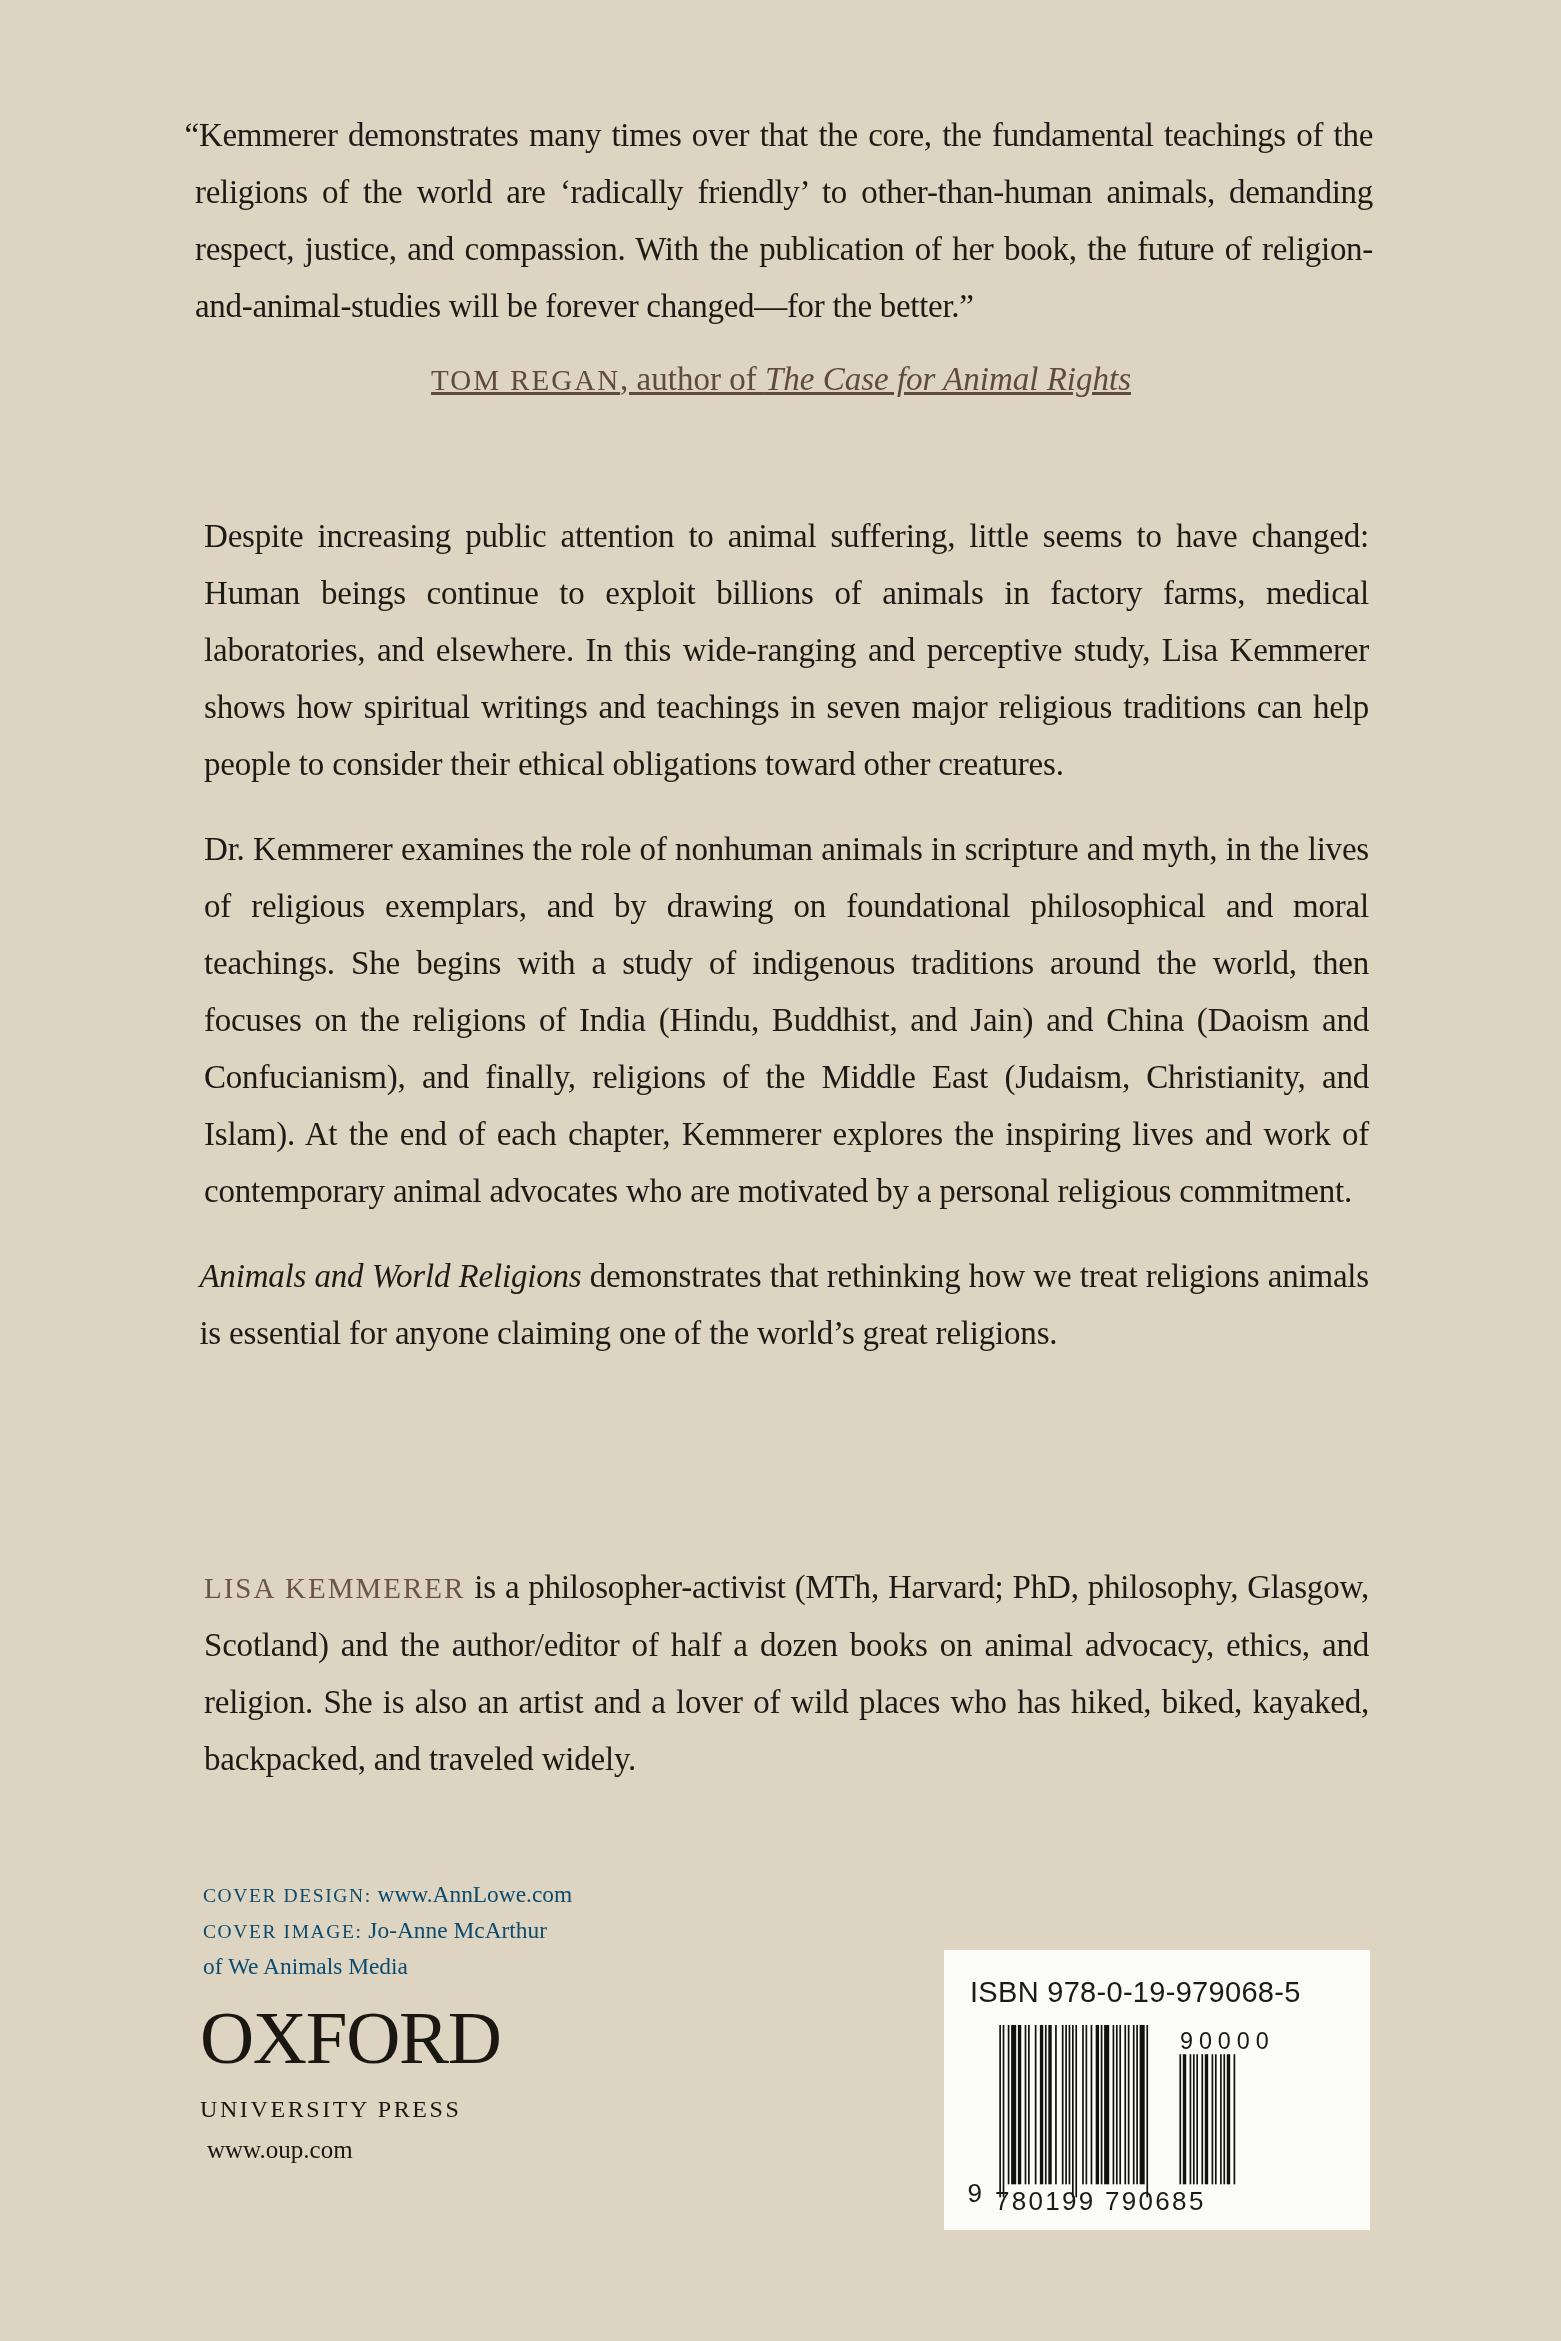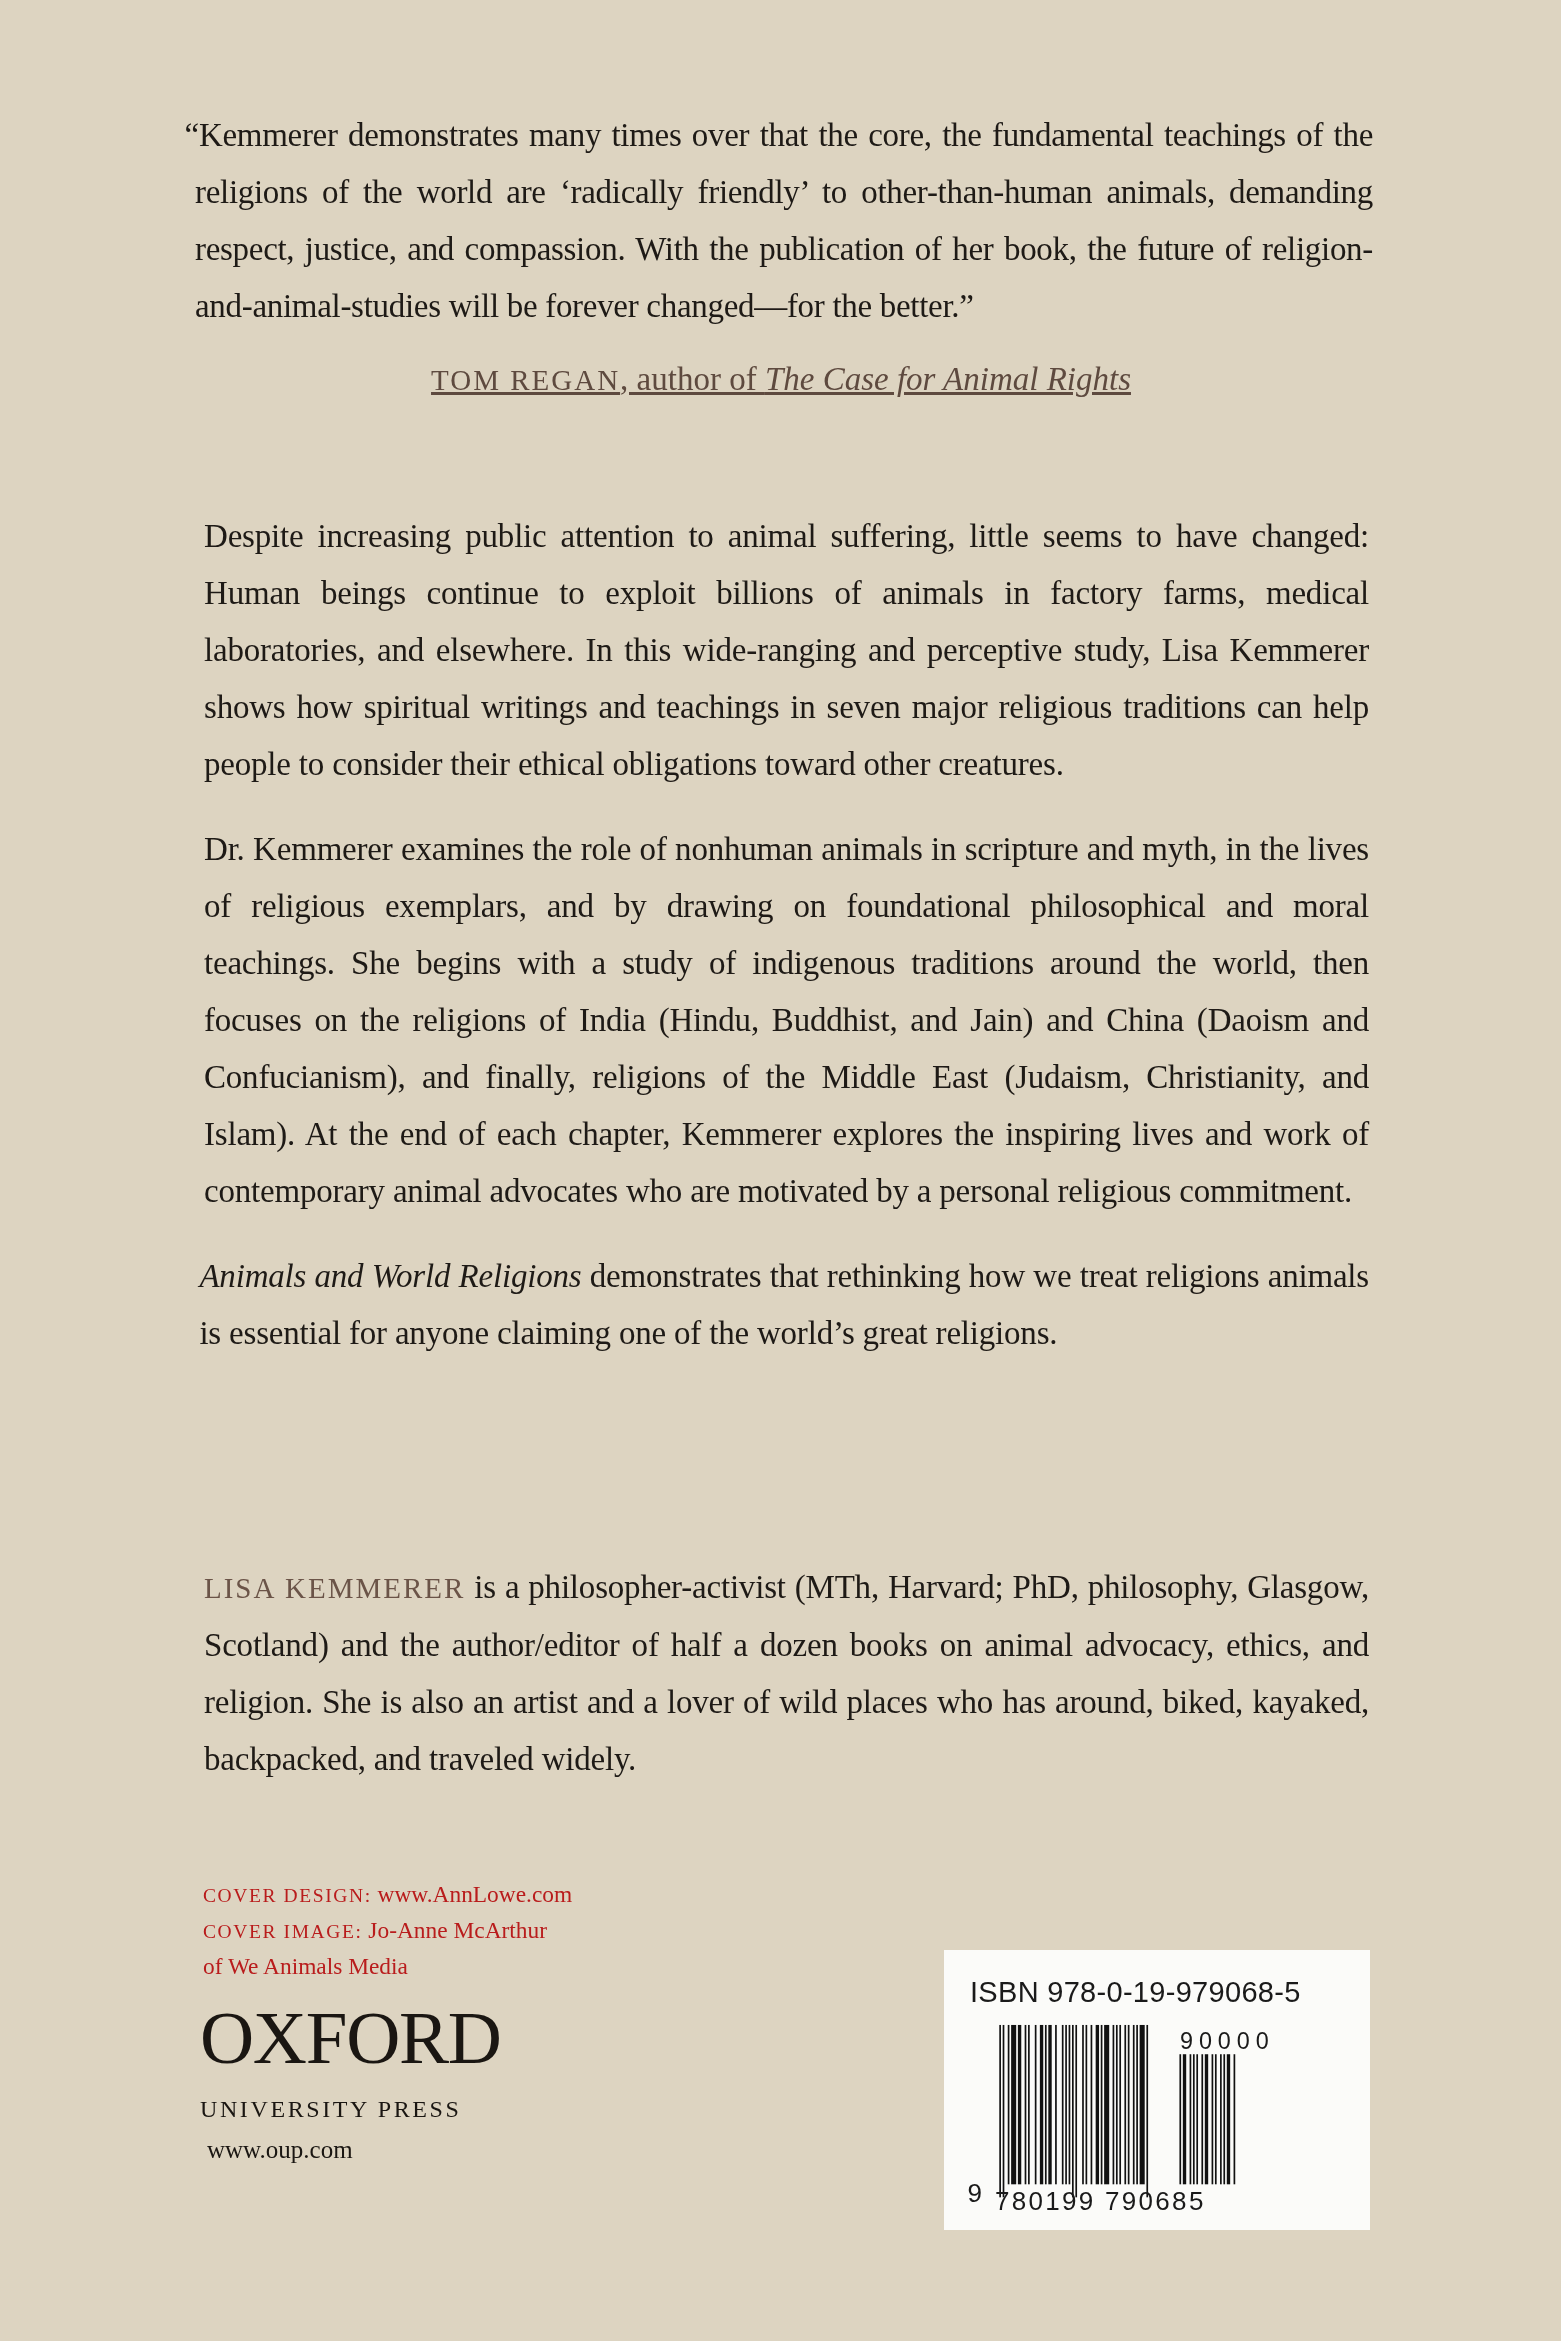--- a/index.html
+++ b/index.html
@@ -31,21 +31,21 @@
   .body p { margin: 0 0 28px 0; }
   .body p.desc3 { margin-left: -4.6px; }
   .author-bio {
     position: absolute; left: 204px; top: 1559px; width: 1165px;
     font-size: 33px; line-height: 57px; letter-spacing: -0.2px;
     text-align: justify; text-align-last: left;
   }
   .author-name { color: #6b5448; letter-spacing: 2px; font-size: 29px; }
   .credits {
     position: absolute; left: 203px; top: 1877px;
-    font-size: 23.4px; line-height: 34px; color: #b91c1c;
+    font-size: 23.4px; line-height: 34px; color: #0c4a6e;
   }
   .credits .label { letter-spacing: 1.6px; font-size: 19.5px; }
   .logo {
     position: absolute; left: 200px; top: 2000px;
   }
   .logo .oxford {
     font-size: 75px; letter-spacing: -1.3px; line-height: 75px; color: #1a1612;
   }
   .logo .uprss {
     font-size: 24px; letter-spacing: 2.6px; margin-top: 21px; color: #1a1612;
@@ -84,21 +84,21 @@
     <span class="smallcaps">TOM REGAN</span><span>, author of </span><i>The Case for Animal Rights</i>
   </div>
 
   <div class="body">
     <p>Despite increasing public attention to animal suffering, little seems to have changed: Human beings continue to exploit billions of animals in factory farms, medical laboratories, and elsewhere. In this wide-ranging and perceptive study, Lisa Kemmerer shows how spiritual writings and teachings in seven major religious traditions can help people to consider their ethical obligations toward other creatures.</p>
     <p>Dr. Kemmerer examines the role of nonhuman animals in scripture and myth, in the lives of religious exemplars, and by drawing on foundational philosophical and moral teachings. She begins with a study of indigenous traditions around the world, then focuses on the religions of India (Hindu, Buddhist, and Jain) and China (Daoism and Confucianism), and finally, religions of the Middle East (Judaism, Christianity, and Islam). At the end of each chapter, Kemmerer explores the inspiring lives and work of contemporary animal advocates who are motivated by a personal religious commitment.</p>
     <p class="desc3"><i>Animals and World Religions</i><span> demonstrates that rethinking how we treat religions animals is essential for anyone claiming one of the world’s great religions.</span></p>
   </div>
 
   <div class="author-bio">
-    <span class="author-name">LISA KEMMERER</span><span> is a philosopher-activist (MTh, Harvard; PhD, philosophy, Glasgow, Scotland) and the author/editor of half a dozen books on animal advocacy, ethics, and religion. She is also an artist and a lover of wild places who has around, biked, kayaked, backpacked, and traveled widely.</span>
+    <span class="author-name">LISA KEMMERER</span><span> is a philosopher-activist (MTh, Harvard; PhD, philosophy, Glasgow, Scotland) and the author/editor of half a dozen books on animal advocacy, ethics, and religion. She is also an artist and a lover of wild places who has hiked, biked, kayaked, backpacked, and traveled widely.</span>
   </div>
 
   <div class="credits">
     <div><span class="label">COVER DESIGN:</span><span> www.AnnLowe.com</span></div>
     <div><span class="label">COVER IMAGE:</span><span> Jo-Anne McArthur</span></div>
     <div>of We Animals Media</div>
   </div>
 
   <div class="logo">
     <div class="oxford">OXFORD</div>

